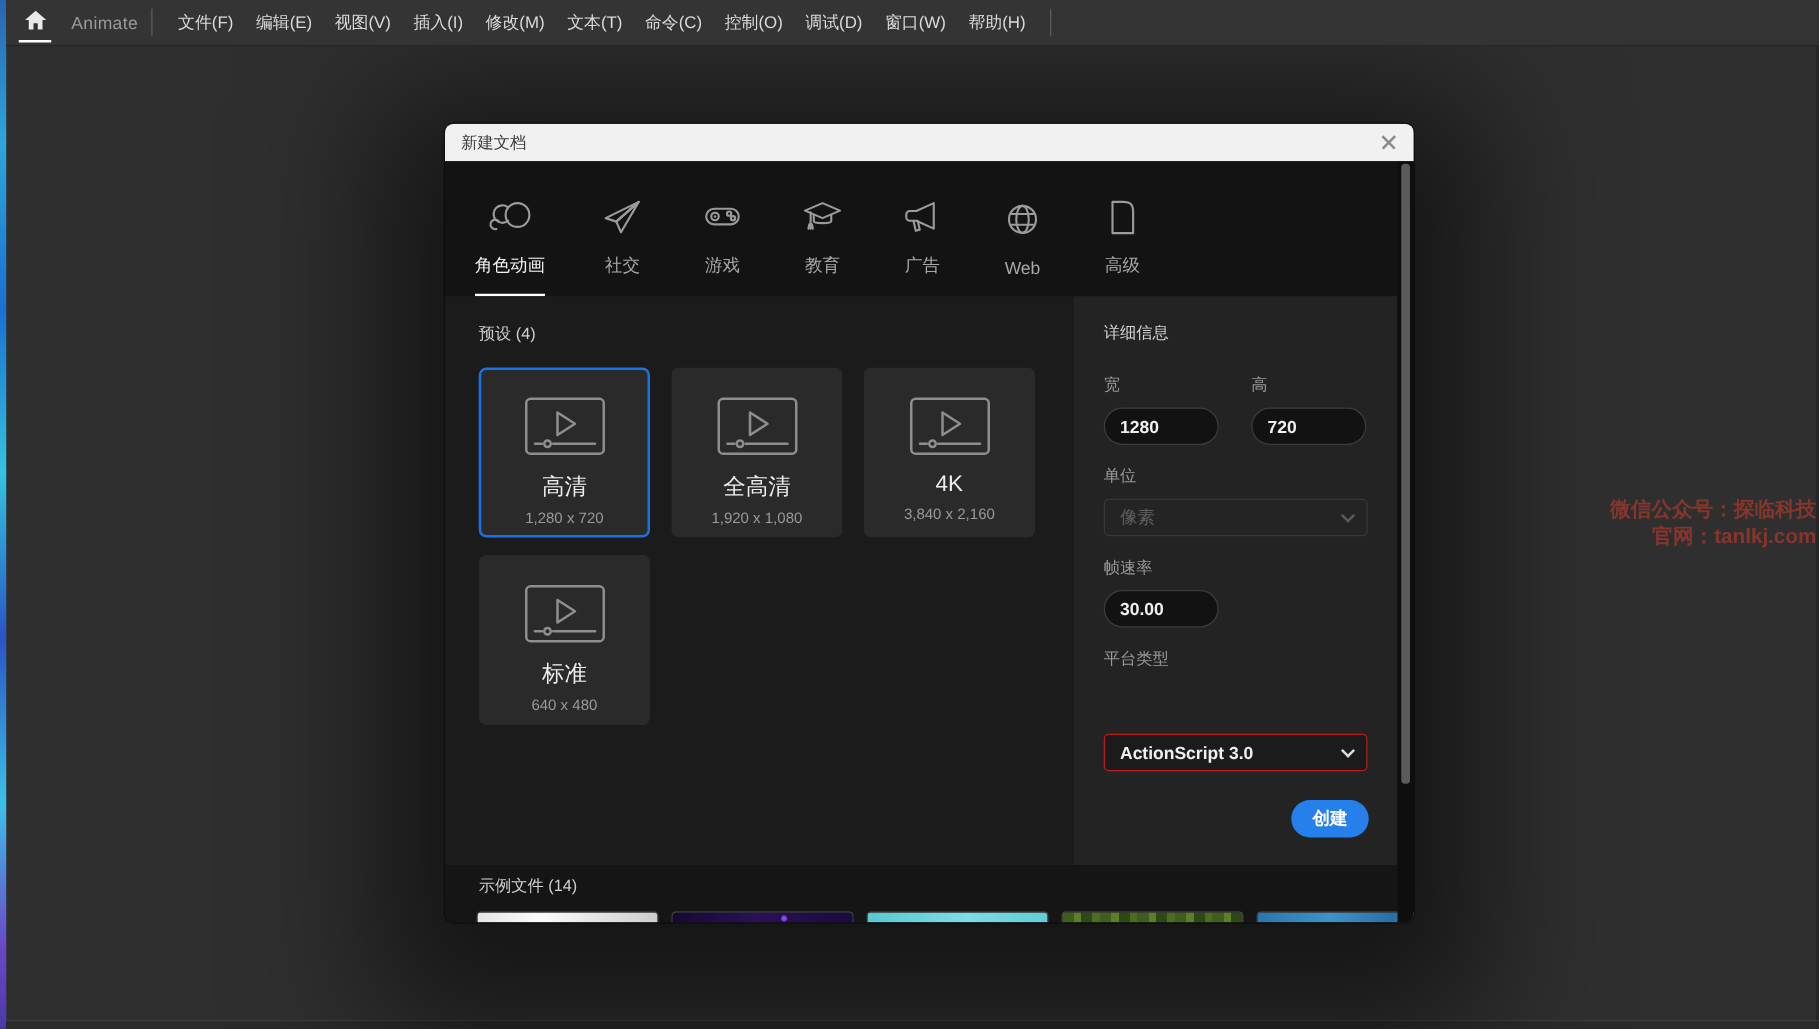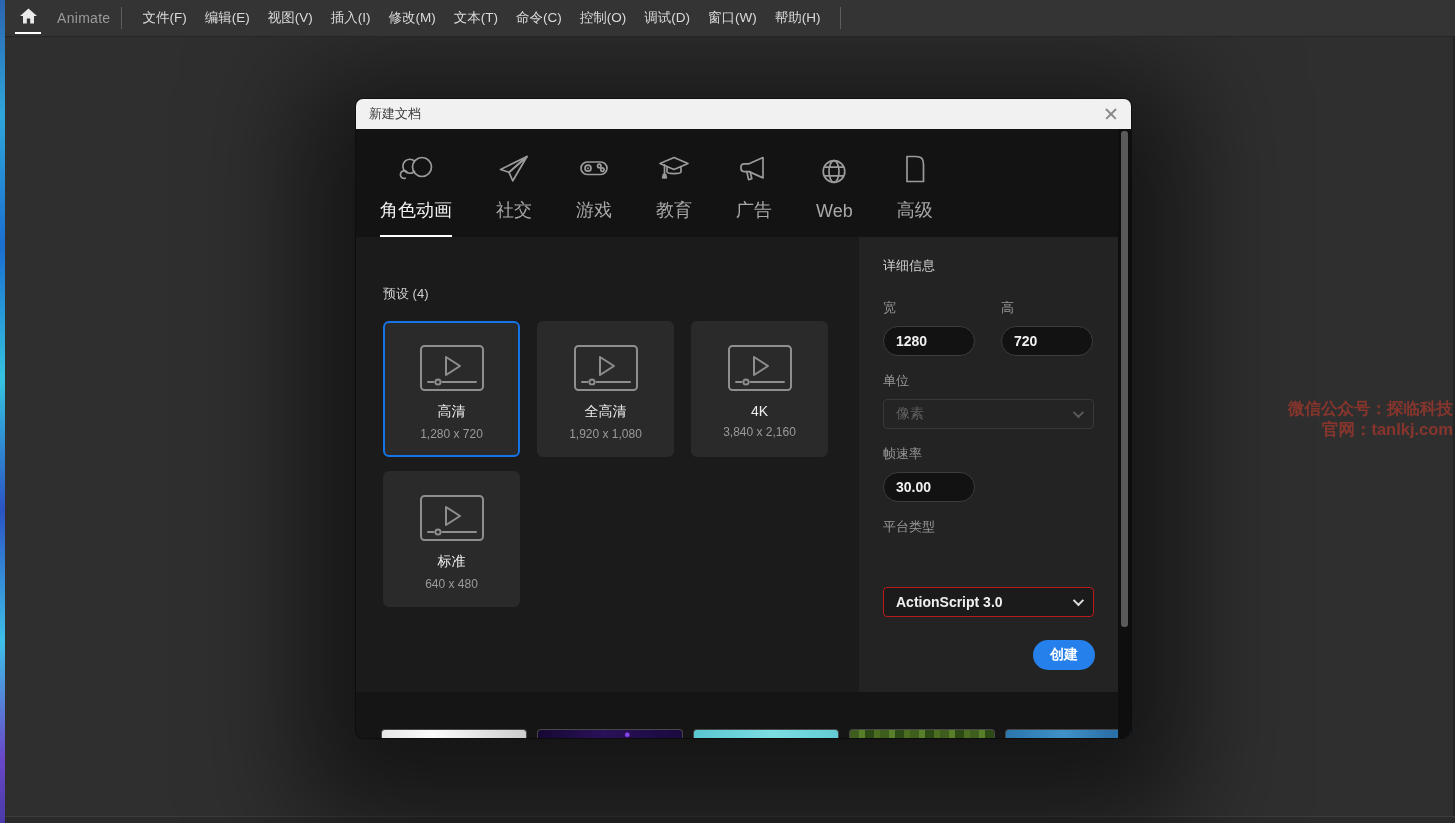--- a/index.html
+++ b/index.html
@@ -91,37 +91,37 @@
   
   .tabstrip {
     height:108px; background:#131313; display:flex; align-items:flex-end;
     padding-left:24px; gap:44px;
   }
   .tab {
     display:flex; flex-direction:column; align-items:center; cursor:pointer;
   }
   .tab svg { margin-bottom:7px; }
   .tab .tab-label {
-    font-size:18px; color:#a8a8a8; padding-bottom:13px; border-bottom:2px solid transparent;
+    font-size:14px; color:#a8a8a8; padding-bottom:13px; border-bottom:2px solid transparent;
     white-space:nowrap;
   }
   .tab.active .tab-label { color:#f2f2f2; border-bottom-color:#ffffff; }
 
   
   .content-row { flex:1; display:flex; }
   .presets-pane { width:503px; background:#1b1b1b; padding:21px 0 0 27px; }
-  .section-heading { font-size:13px; color:#cfcfcf;margin-top:27px; }
+  .section-heading { font-size:13px; color:#cfcfcf; }
   .cards { margin-top:18px; width:460px; display:flex; flex-wrap:wrap; column-gap:17px; row-gap:14px; }
   .card {
     width:137px; height:136px; background:#2a2a2a; border-radius:6px; cursor:pointer;
     display:flex; flex-direction:column; align-items:center; border:2px solid transparent;
   }
   .card.selected { border-color:#1473e6; }
   .card svg { margin-top:21px; }
-  .card .card-name { margin-top:7px; font-size:14px; color:#ededed; }
+  .card .card-name { margin-top:7px; font-size:18px; color:#ededed; }
   .card .card-size { margin-top:6px; font-size:12px; color:#9a9a9a; }
 
   
   .details-panel {
     width:259px; background:#232323; position:relative; padding:20px 7px 0 24px;
   }
   .details-heading { font-size:13px; color:#d2d2d2; margin-bottom:24px; }
   .field-label { font-size:13px; color:#999999; margin-bottom:9px; }
   .field-row { display:flex; gap:26px; margin-bottom:16px; }
   .field-group { display:flex; flex-direction:column; }

